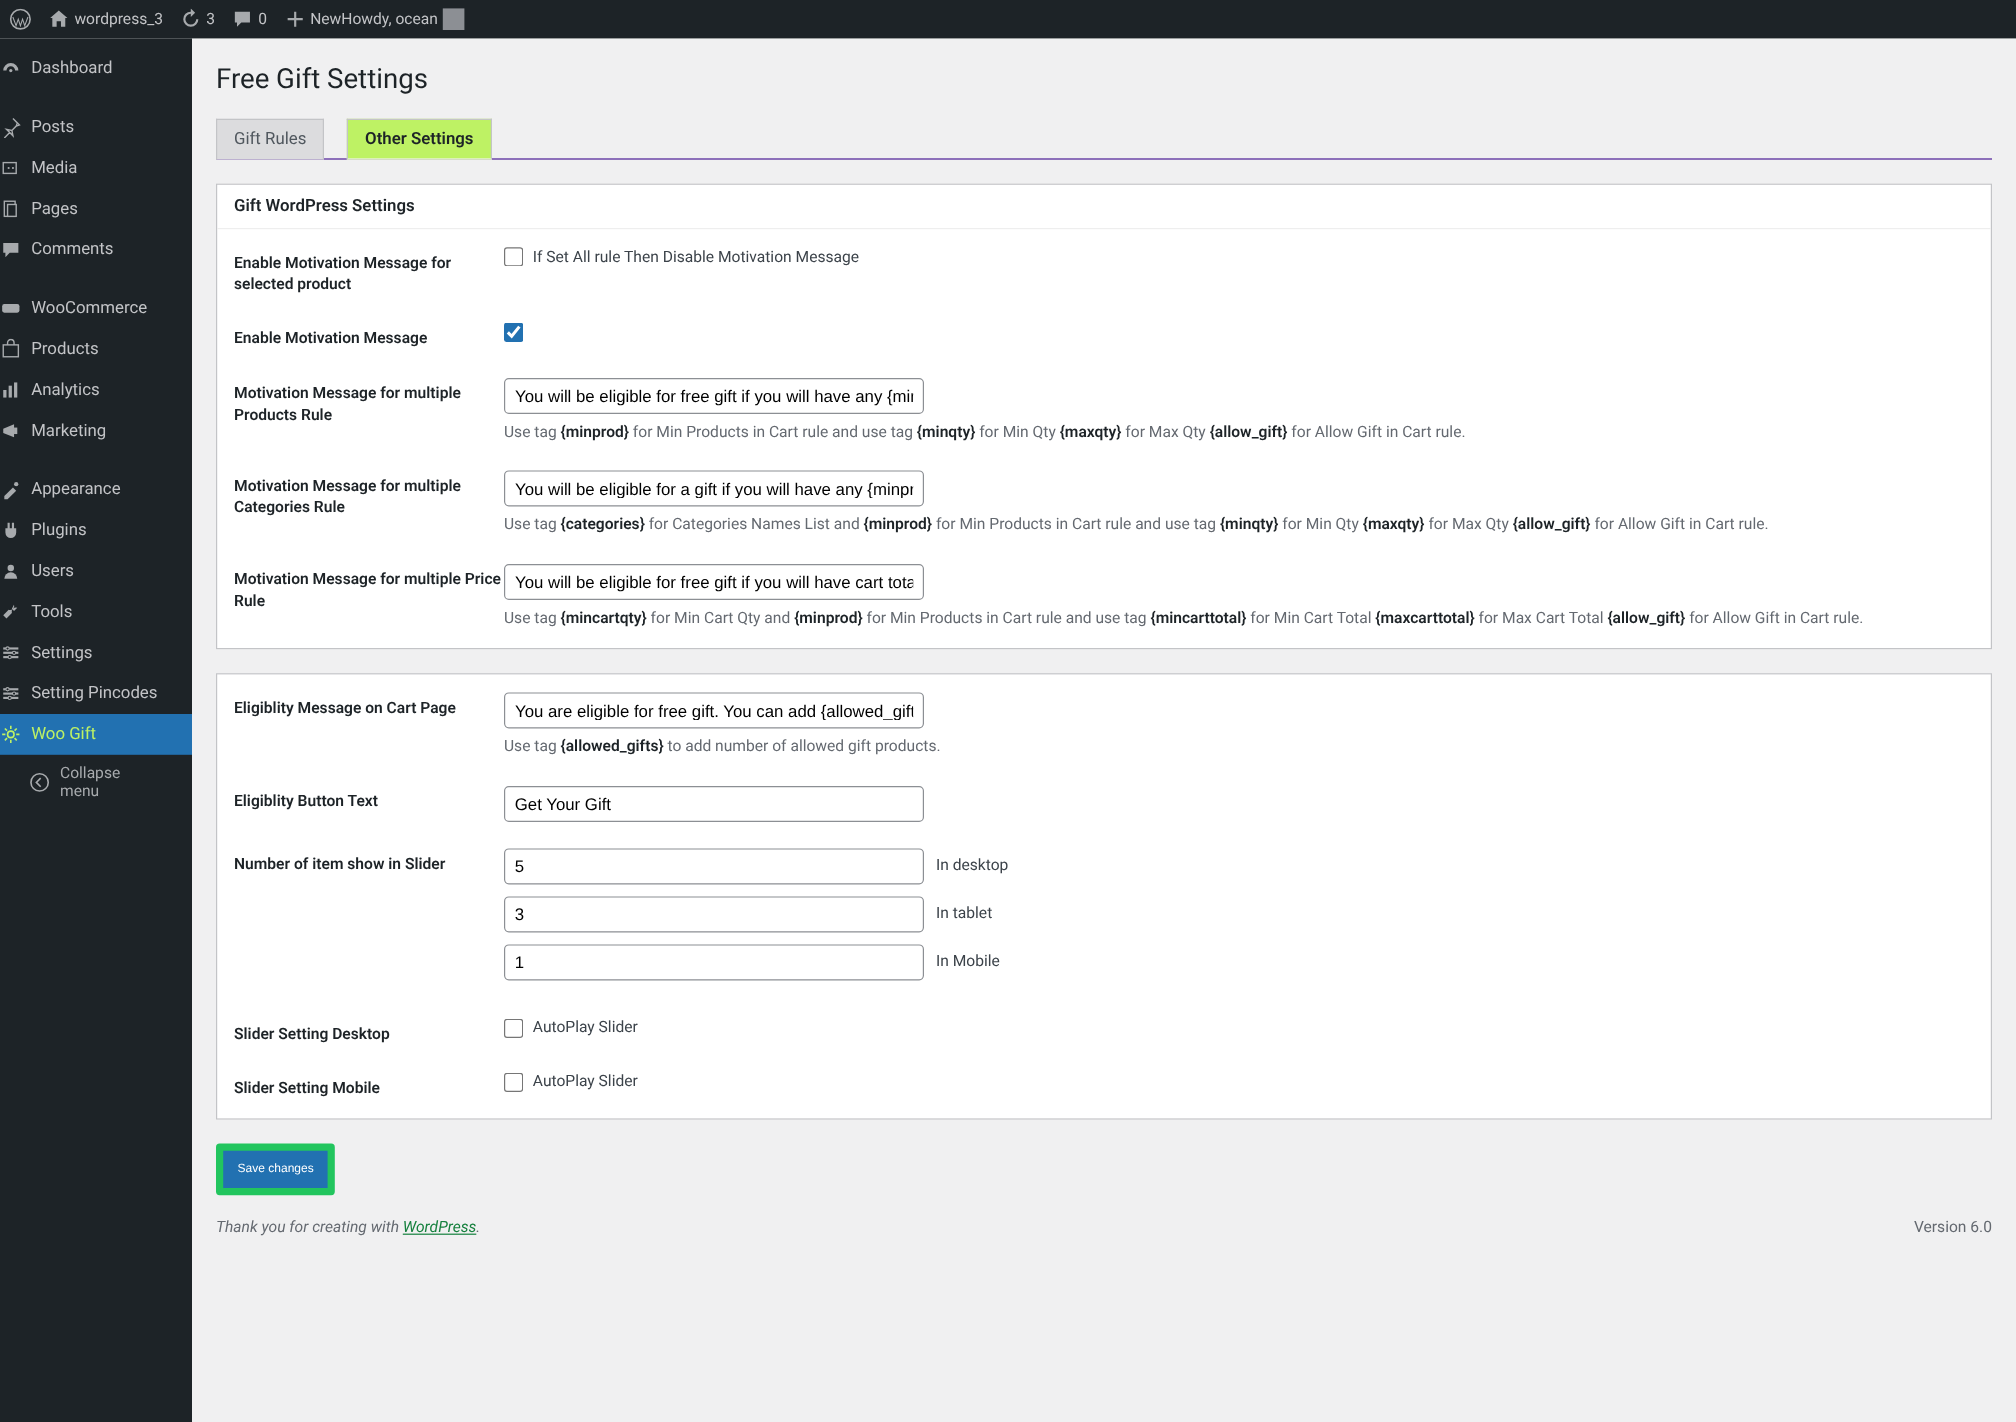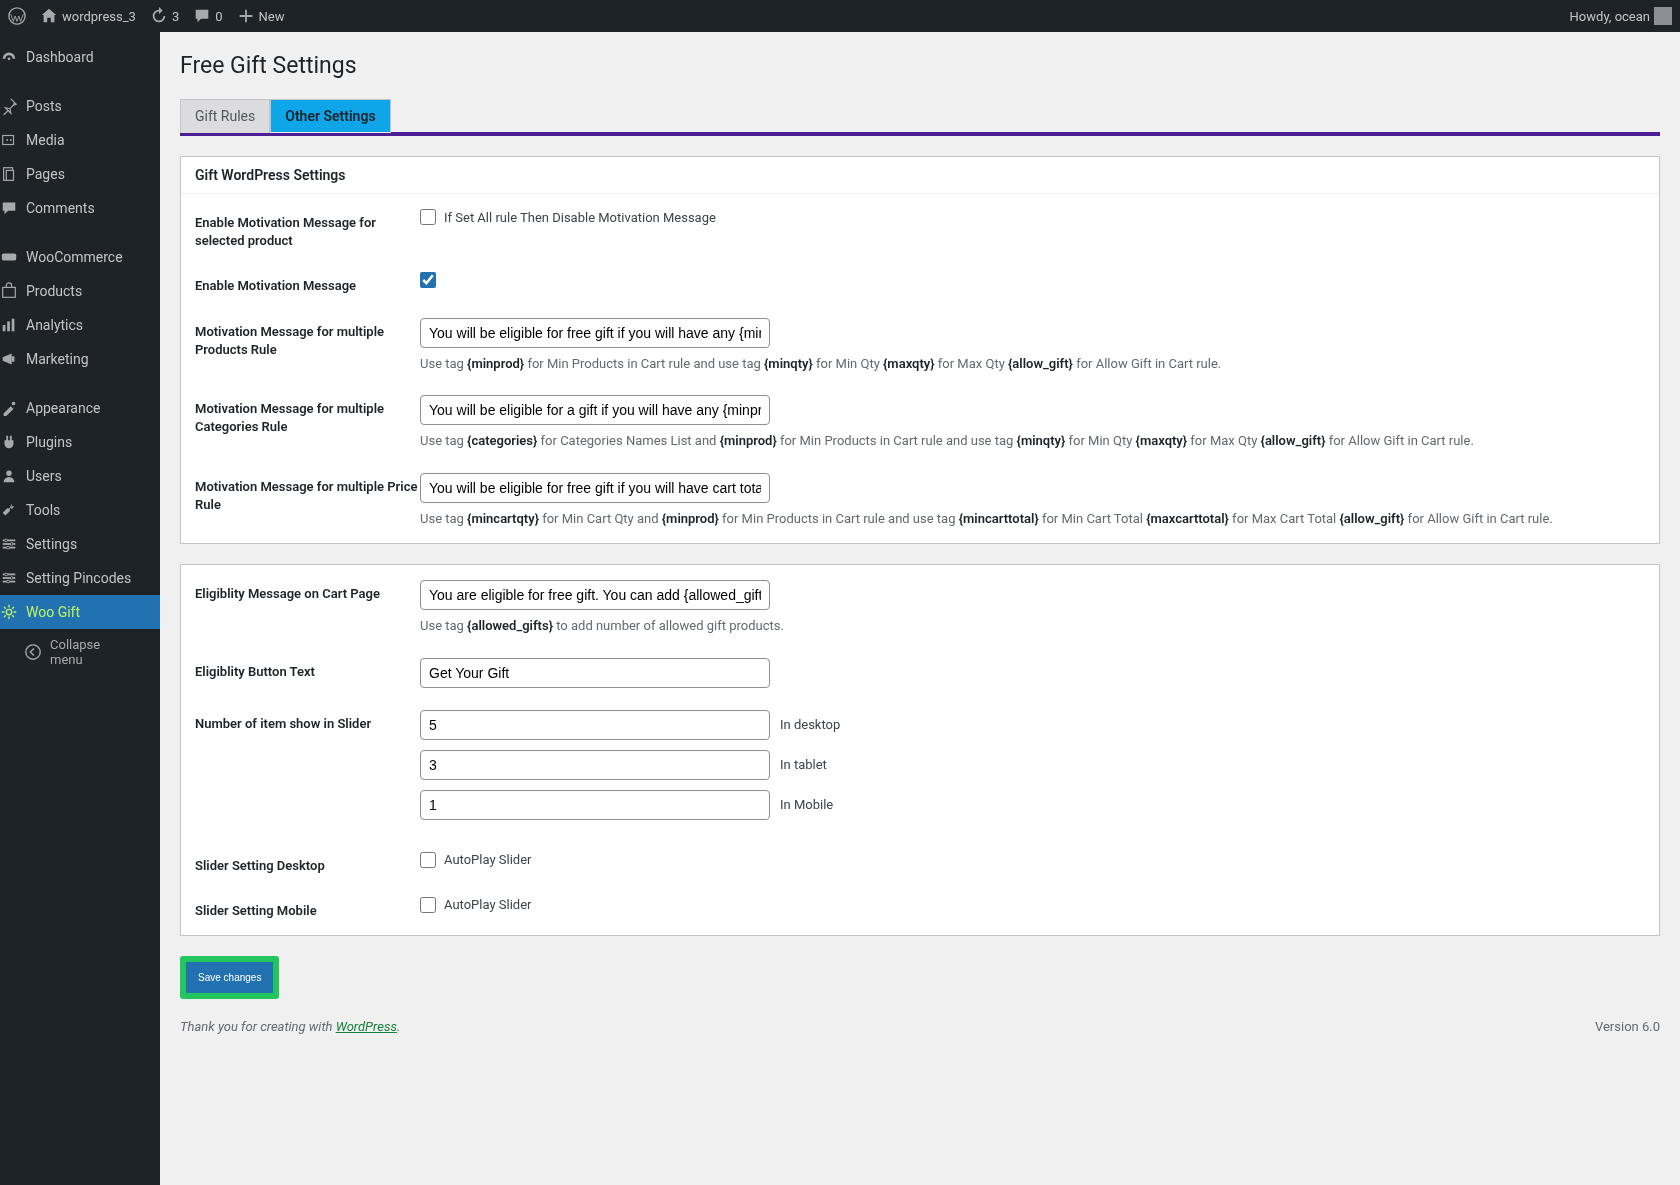--- a/index.html
+++ b/index.html
@@ -1,36 +1,36 @@
 <!DOCTYPE html>
 <html><head>
 <meta charset="utf-8">
 <style>
 * { box-sizing: border-box; margin: 0; padding: 0; }
 body { font-family: -apple-system, BlinkMacSystemFont, "Segoe UI", Roboto, sans-serif; font-size: 13px; color: #3c434a; background: #f0f0f1; }
-#adminbar { background: #1d2327; color: #c3c4c7; height: 32px; display: flex; align-items: center; padding: 0 8px; font-size: 13px; justify-content: space-between; }
+#adminbar { background: #1d2327; color: #c3c4c7; height: 32px; display: flex; align-items: center; padding: 0 8px; font-size: 13px; justify-content: flex-start; }
 #adminbar .left { display: flex; align-items: center; gap: 14px; }
 #adminbar .left > span, #adminbar .right > span { display: flex; align-items: center; gap: 4px; cursor: pointer; }
 #adminbar .right { display: flex; align-items: center; gap: 8px; }
 #adminbar .avatar { width: 18px; height: 18px; background: #8c8f94; }
 #adminbar svg { width: 18px; height: 18px; fill: #a7aaad; }
 #wrapper { display: flex; min-height: calc(100vh - 32px); }
 #sidebar { width: 160px; background: #1d2327; color: #c3c4c7; padding-top: 8px; flex-shrink: 0; }
 #sidebar .item { display: flex; align-items: center; gap: 8px; padding: 8px 8px 8px 0; cursor: pointer; font-size: 14px; }
 #sidebar .item.active { background: #2271b1; color: #bef264; position: relative; }
 #sidebar .item.active::after { content: ''; position: absolute; right: -8px; top: 50%; transform: translateY(-50%); border: 8px solid transparent; border-right-color: #f0f0f1; }
 #sidebar .sep { height: 5px; margin: 5px 0; }
 #sidebar .collapse { display: flex; align-items: center; gap: 8px; padding: 8px 24px; cursor: pointer; font-size: 13px; color: #a7aaad; }
 #sidebar svg { width: 18px; height: 18px; fill: #a7aaad; flex-shrink: 0; }
 #sidebar .item.active svg { fill: #fff; }
 #content { flex: 1; padding: 10px 20px 40px 20px; }
 h1 { font-size: 23px; font-weight: 400; margin: 10px 0 20px 0; color: #1d2327; }
-.tabs { border-bottom: 4px solid #4c1d95; display: flex; margin-bottom: 20px; }
+.tabs { border-bottom: 1px solid #4c1d95; display: flex; margin-bottom: 20px; gap: 19px; }
 .tab { padding: 8px 14px; border: 1px solid #c3c4c7; border-bottom: none; background: #dcdcde; margin-right: 0; margin-bottom: -1px; cursor: pointer; font-size: 14px; color: #50575e; }
-.tab.active { background: #0ea5e9; border-bottom: 1px solid #f0f0f1; color: #1d2327; font-weight: 600; }
+.tab.active { background: #bef264; border-bottom: 1px solid #f0f0f1; color: #1d2327; font-weight: 600; }
 .panel { background: #fff; border: 1px solid #c3c4c7; margin-bottom: 20px; }
 .panel-header { padding: 10px 14px; border-bottom: 1px solid #eee; font-weight: 600; font-size: 14px; color: #1d2327; }
 .panel-body { padding: 15px 14px; }
 .formrow { display: flex; align-items: flex-start; margin-bottom: 22px; }
 .formrow:last-child { margin-bottom: 0; }
 .formlabel { width: 225px; flex-shrink: 0; font-weight: 600; font-size: 13px; color: #1d2327; padding-top: 5px; line-height: 1.4; }
 .formfield { flex: 1; }
 .formfield input[type=text] { width: 350px; padding: 4px 8px; border: 1px solid #8c8f94; border-radius: 4px; font-size: 14px; height: 30px; }
 .formfield .desc { font-size: 13px; color: #646970; margin-top: 6px; line-height: 1.5; }
 .formfield .checkbox-row { display: flex; align-items: center; gap: 8px; }

